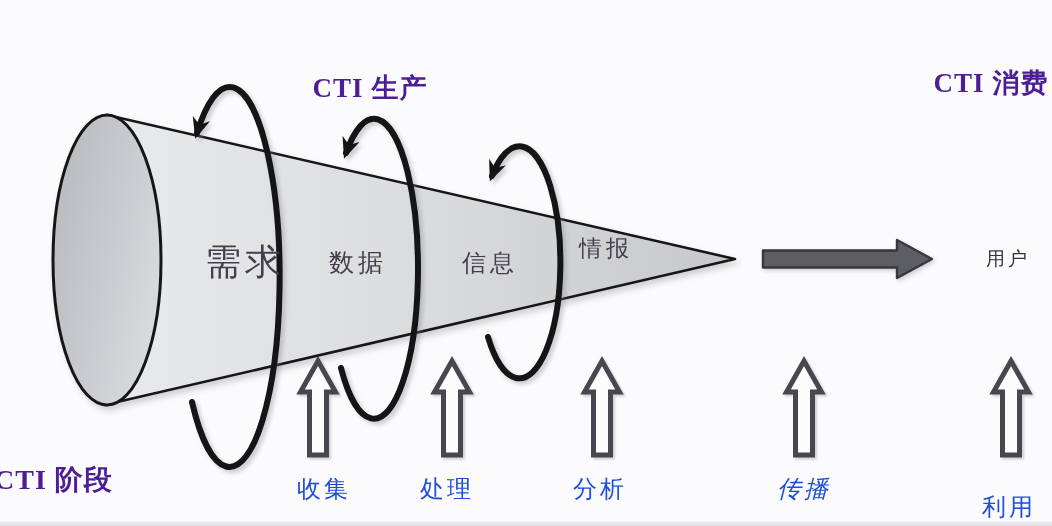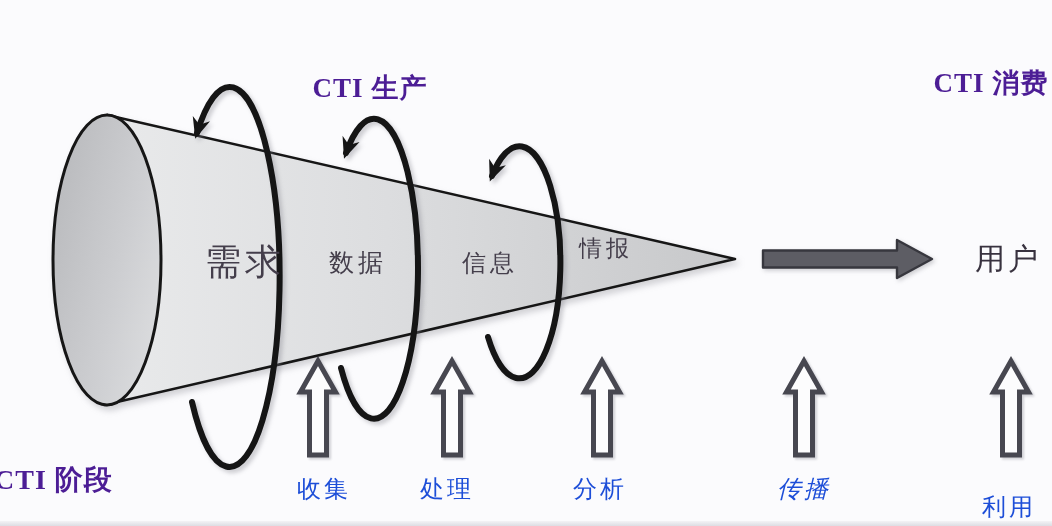--- a/index.html
+++ b/index.html
@@ -84,21 +84,21 @@
 
   <div class="lbl title" style="left:370px;top:88px;">CTI 生产</div>
   <div class="lbl title" style="left:991px;top:83px;">CTI 消费</div>
   <div class="lbl title" style="left:-6px;top:480px;transform:translateY(-50%);font-size:28px;">CTI 阶段</div>
 
   <div class="lbl stage-word" style="left:245px;top:262px;font-size:36px;">需求</div>
   <div class="lbl stage-word" style="left:358px;top:262px;font-size:25px;">数据</div>
   <div class="lbl stage-word" style="left:490px;top:263px;font-size:24px;">信息</div>
   <div class="lbl stage-word" style="left:606px;top:248px;font-size:23px;">情报</div>
 
-  <div class="lbl" style="left:1008px;top:259px;font-size:30px;letter-spacing:3px;">用户</div>
+  <div class="lbl" style="left:1008px;top:259px;font-size:19px;letter-spacing:3px;">用户</div>
 
   <div class="lbl step-word" style="left:324px;top:489px;">收集</div>
   <div class="lbl step-word" style="left:447px;top:489px;">处理</div>
   <div class="lbl step-word" style="left:600px;top:489px;">分析</div>
   <div class="lbl step-word" style="left:804px;top:489px;font-style:italic;">传播</div>
   <div class="lbl step-word" style="left:1009px;top:489px;margin-top:18px;">利用</div>
 
   <div id="bottom-edge"></div>
 </div>
 

